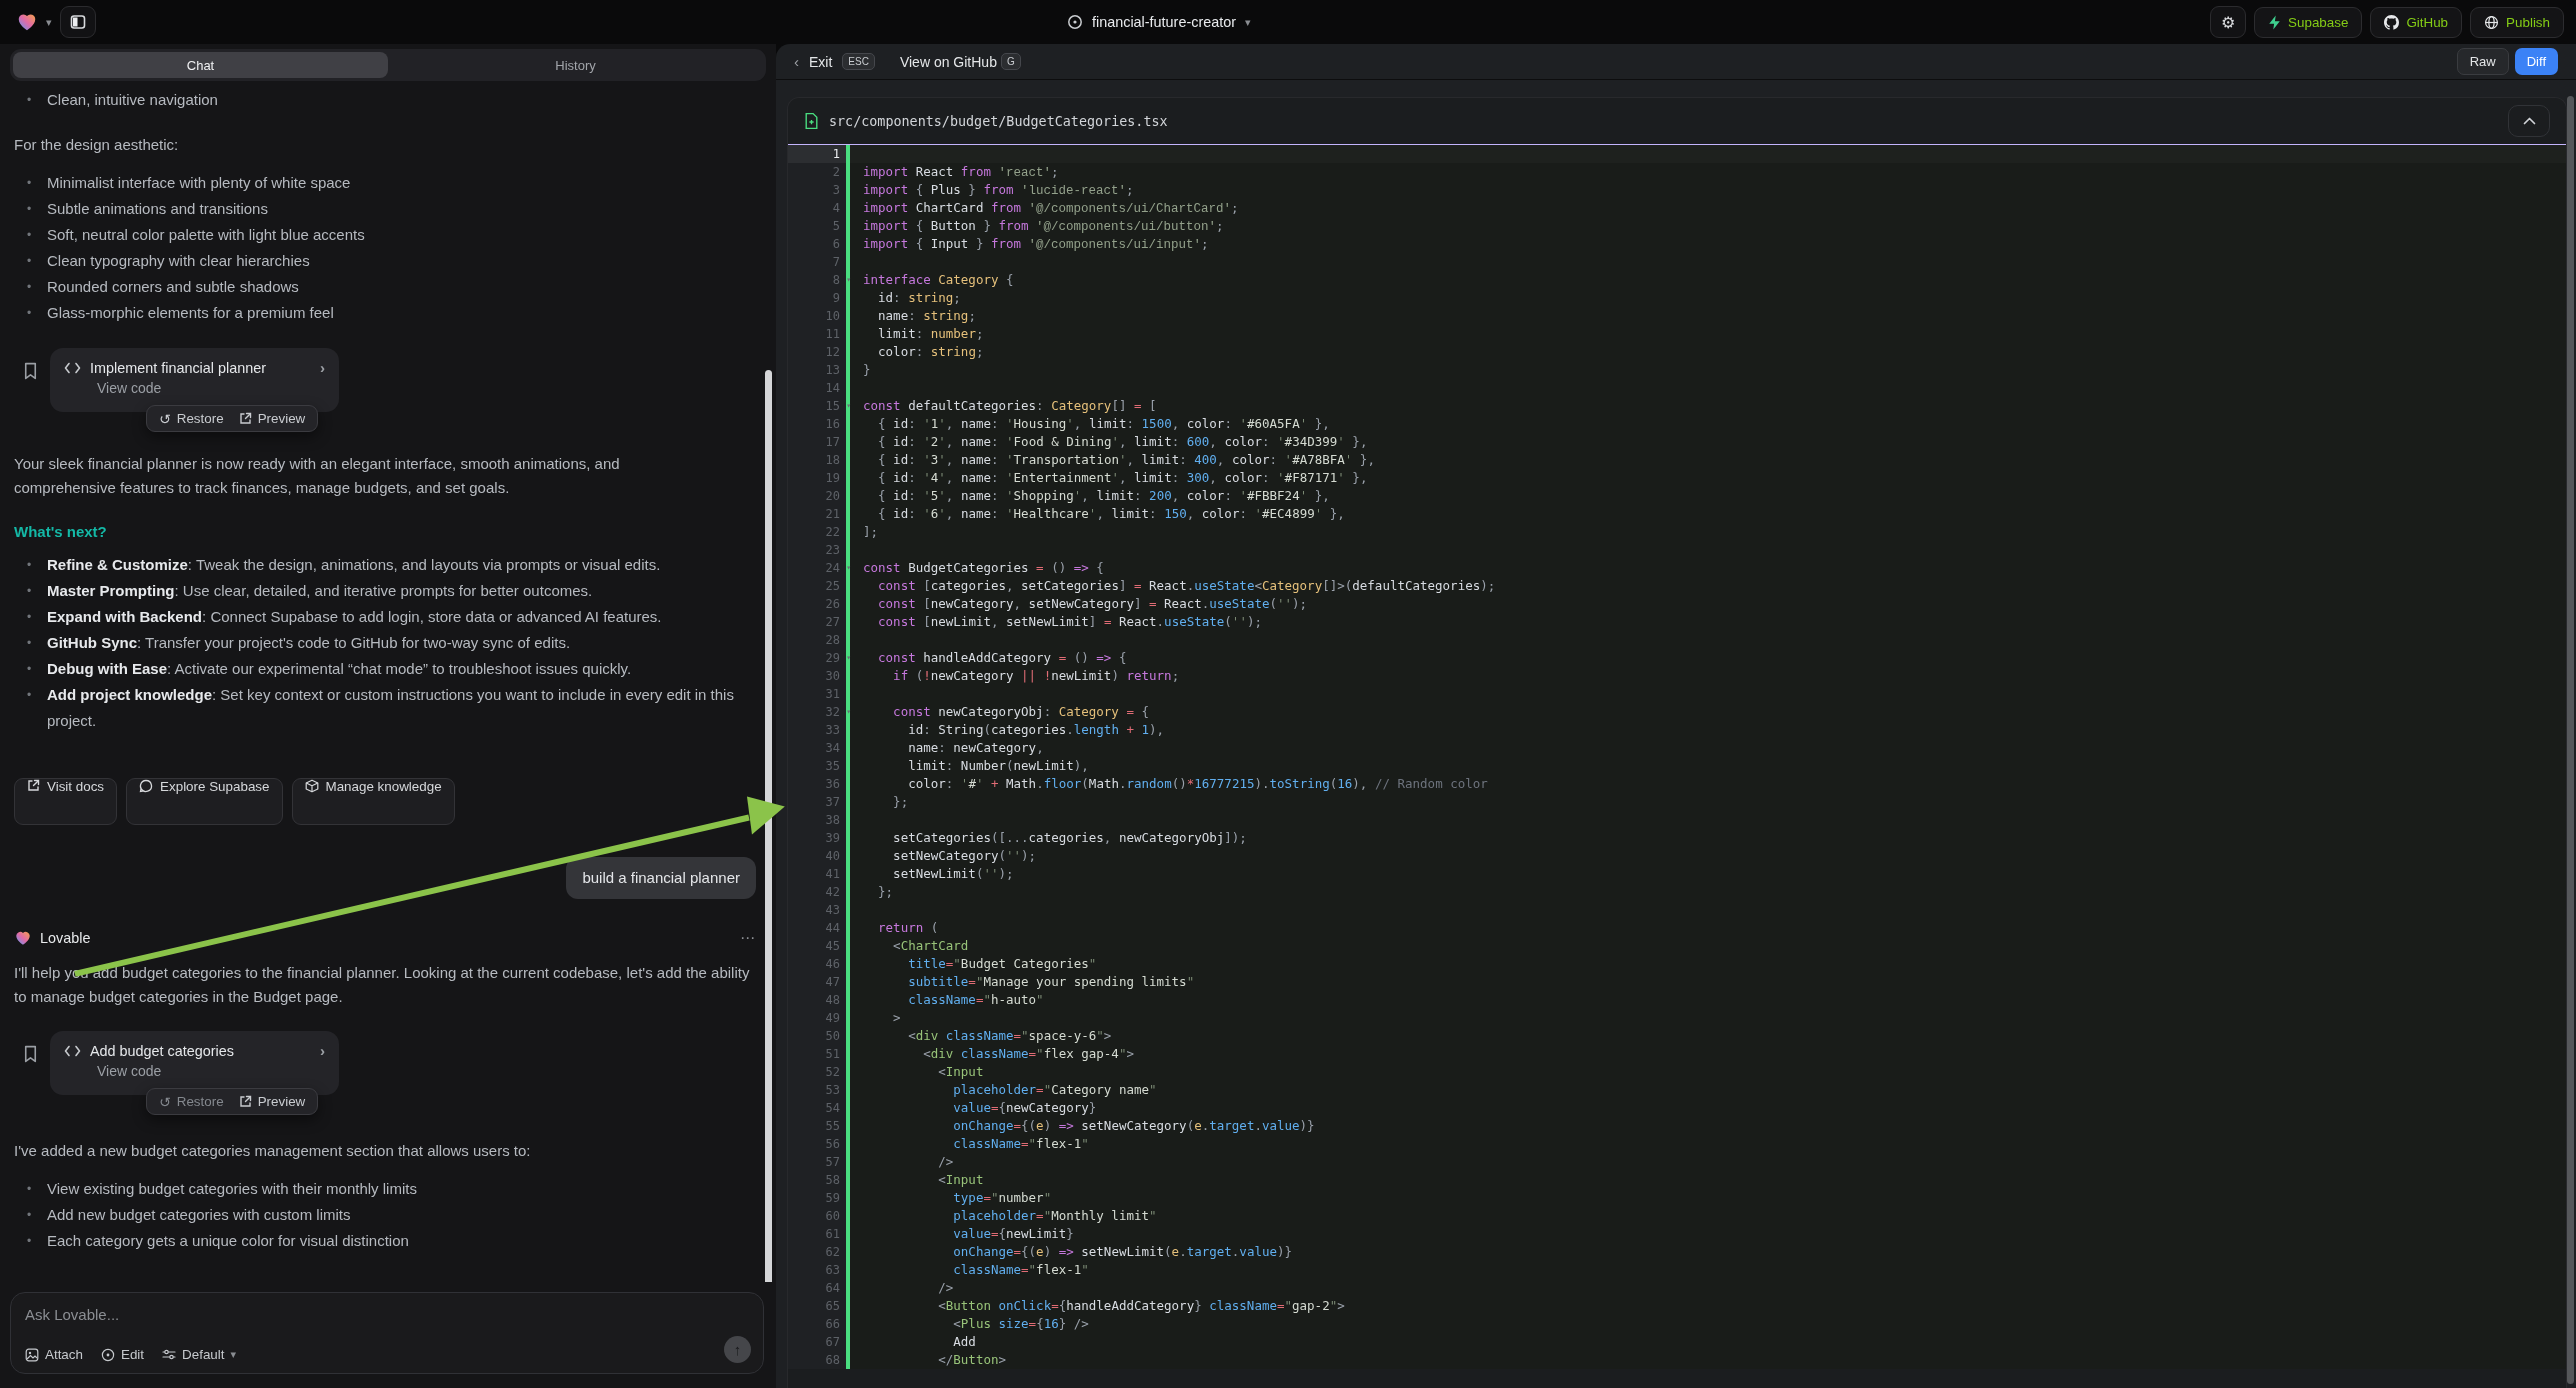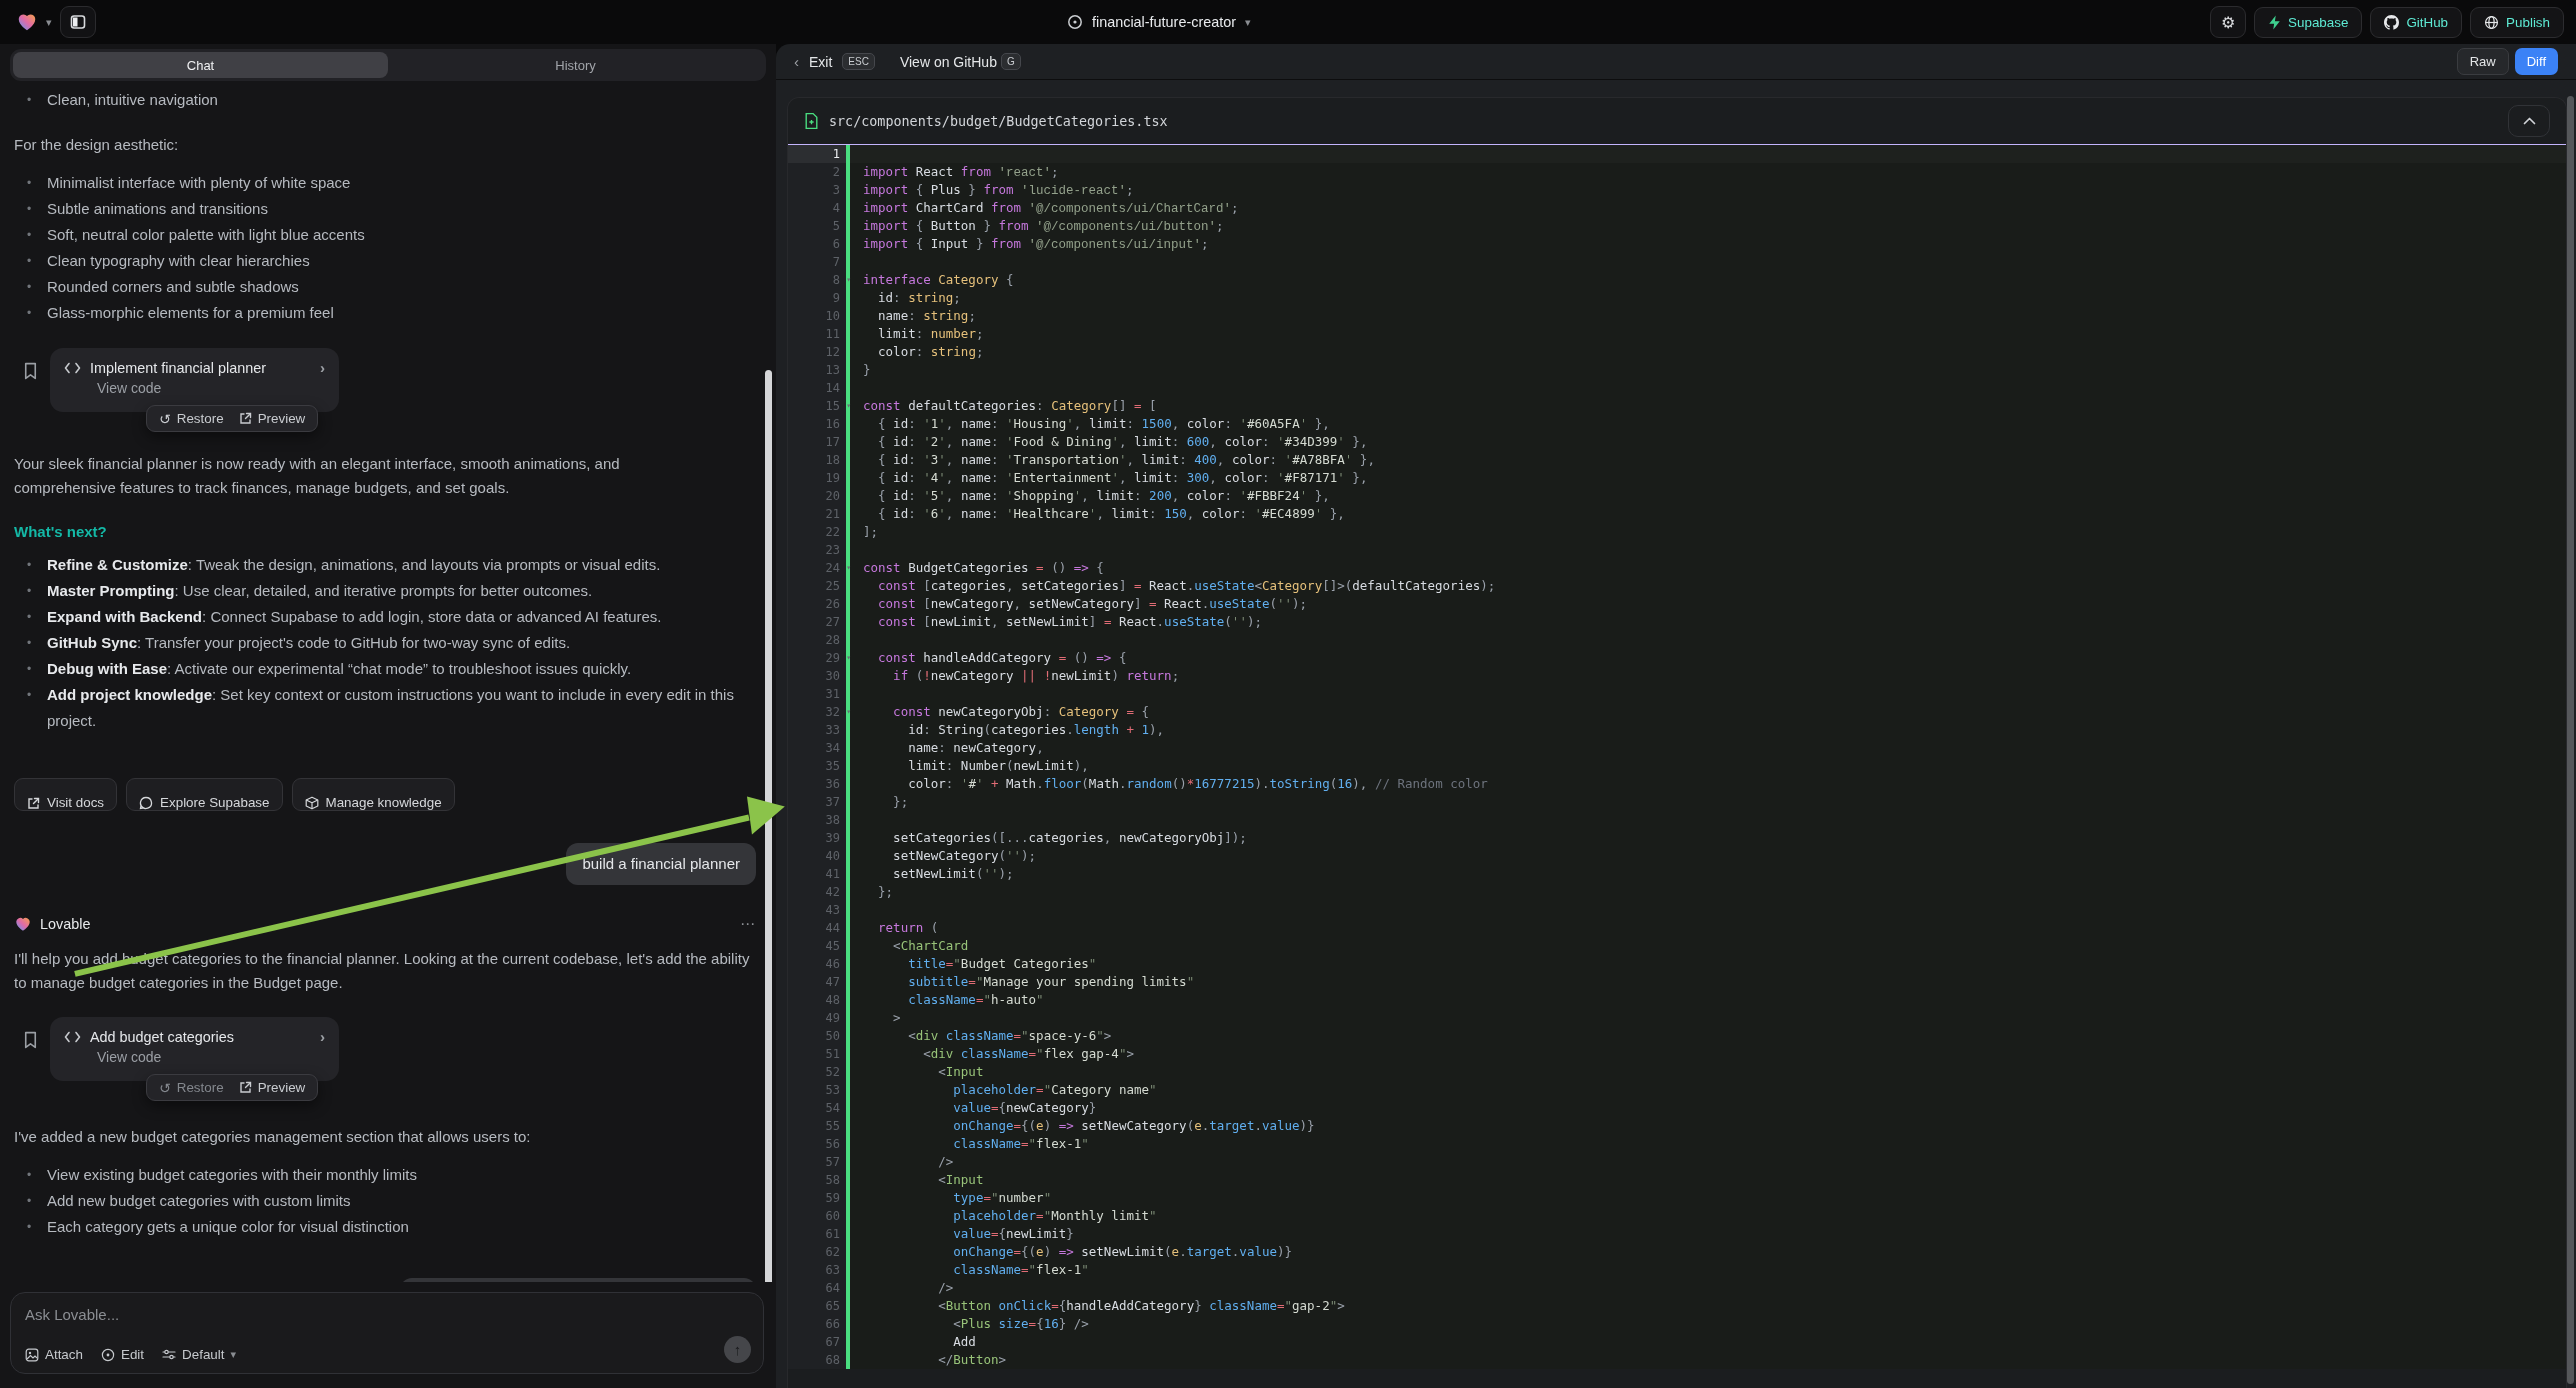--- a/index.html
+++ b/index.html
@@ -11,21 +11,21 @@
   .topbar { position:absolute; left:0; top:0; width:2576px; height:44px; background:#0a0a0b;
     display:flex; align-items:center; }
   .tb-left { display:flex; align-items:center; gap:8px; padding-left:16px; }
   .chev { color:#8a8d92; font-size:11px; }
   .icon-btn { width:36px; height:32px; border:1px solid #2b2b2e; border-radius:9px; background:#121214;
     display:flex; align-items:center; justify-content:center; }
   .tb-center { position:absolute; left:1067px; top:0; height:44px; display:flex; align-items:center; gap:9px; }
   .tb-title { color:#e9ebee; font-size:14.4px; }
   .tb-right { position:absolute; right:12px; top:0; height:44px; display:flex; align-items:center; gap:8px; }
   .tb-btn { height:31px; display:flex; align-items:center; gap:7px; padding:0 13px; background:#141416;
-    border:1px solid #2c2c2f; border-radius:9px; color:#5eead4; font-size:13.4px; }
+    border:1px solid #2c2c2f; border-radius:9px; color:#84cc16; font-size:13.4px; }
   .gear { font-size:16px; color:#d8dadd; }
 
   
   .chat { position:absolute; left:0; top:44px; width:776px; bottom:0; background:#151517;
     display:flex; flex-direction:column; }
   .tabs { margin:5px 10px 0 10px; background:#222226; border-radius:11px; display:flex; padding:3px; }
   .tab { flex:1; height:26px; border-radius:8px; display:flex; align-items:center; justify-content:center;
     font-size:13px; color:#a2a5aa; }
   .tab.active { background:#404045; color:#f0f1f3; }
   .chat-scroll { flex:1; overflow:hidden; position:relative; padding:0 20px 0 14px;
@@ -44,21 +44,21 @@
   .vcard-title { color:#e6e8eb; font-size:14.4px; flex:1; }
   .vc-chev { color:#9da1a6; font-size:15px; font-weight:bold; }
   .view-code { margin:4px 0 0 33px; color:#9b9fa5; font-size:14px; }
   .vtoolbar { position:absolute; left:132px; top:57px; display:flex; align-items:center; gap:15px;
     background:#242428; border:1px solid #3b3b40; border-radius:9px; padding:5px 12px;
     box-shadow:0 5px 14px rgba(0,0,0,.45); z-index:6; }
   .vt-item { display:flex; align-items:center; gap:6px; color:#c9ccd0; font-size:13.4px; white-space:nowrap; }
   .vt-item.dim { color:#84888e; }
   .restore-glyph { font-size:14px; line-height:1; }
 
-  .pill-btn { height:33px; display:flex; align-items:flex-end; gap:7px; padding:0 12px;
+  .pill-btn { height:47px; display:flex; align-items:flex-start; gap:7px; padding:0 12px;
     background:#1e1e21; border:1px solid #333337; border-radius:9px; color:#d6d8db; font-size:13.4px; }
   .btn-row { display:flex; gap:9px; margin-top:44px; }
 
   .bubble { width:fit-content; max-width:558px; margin-left:auto; background:#343539; color:#e4e6e9;
     border-radius:12px; padding:10px 16px; line-height:22px; }
 
   .lov-row { display:flex; align-items:center; gap:8px; margin-top:30px; }
   .lov-name { color:#e8eaec; font-size:14.4px; }
   .dots { margin-left:auto; color:#8d9095; font-size:15px; letter-spacing:1px; }
 

